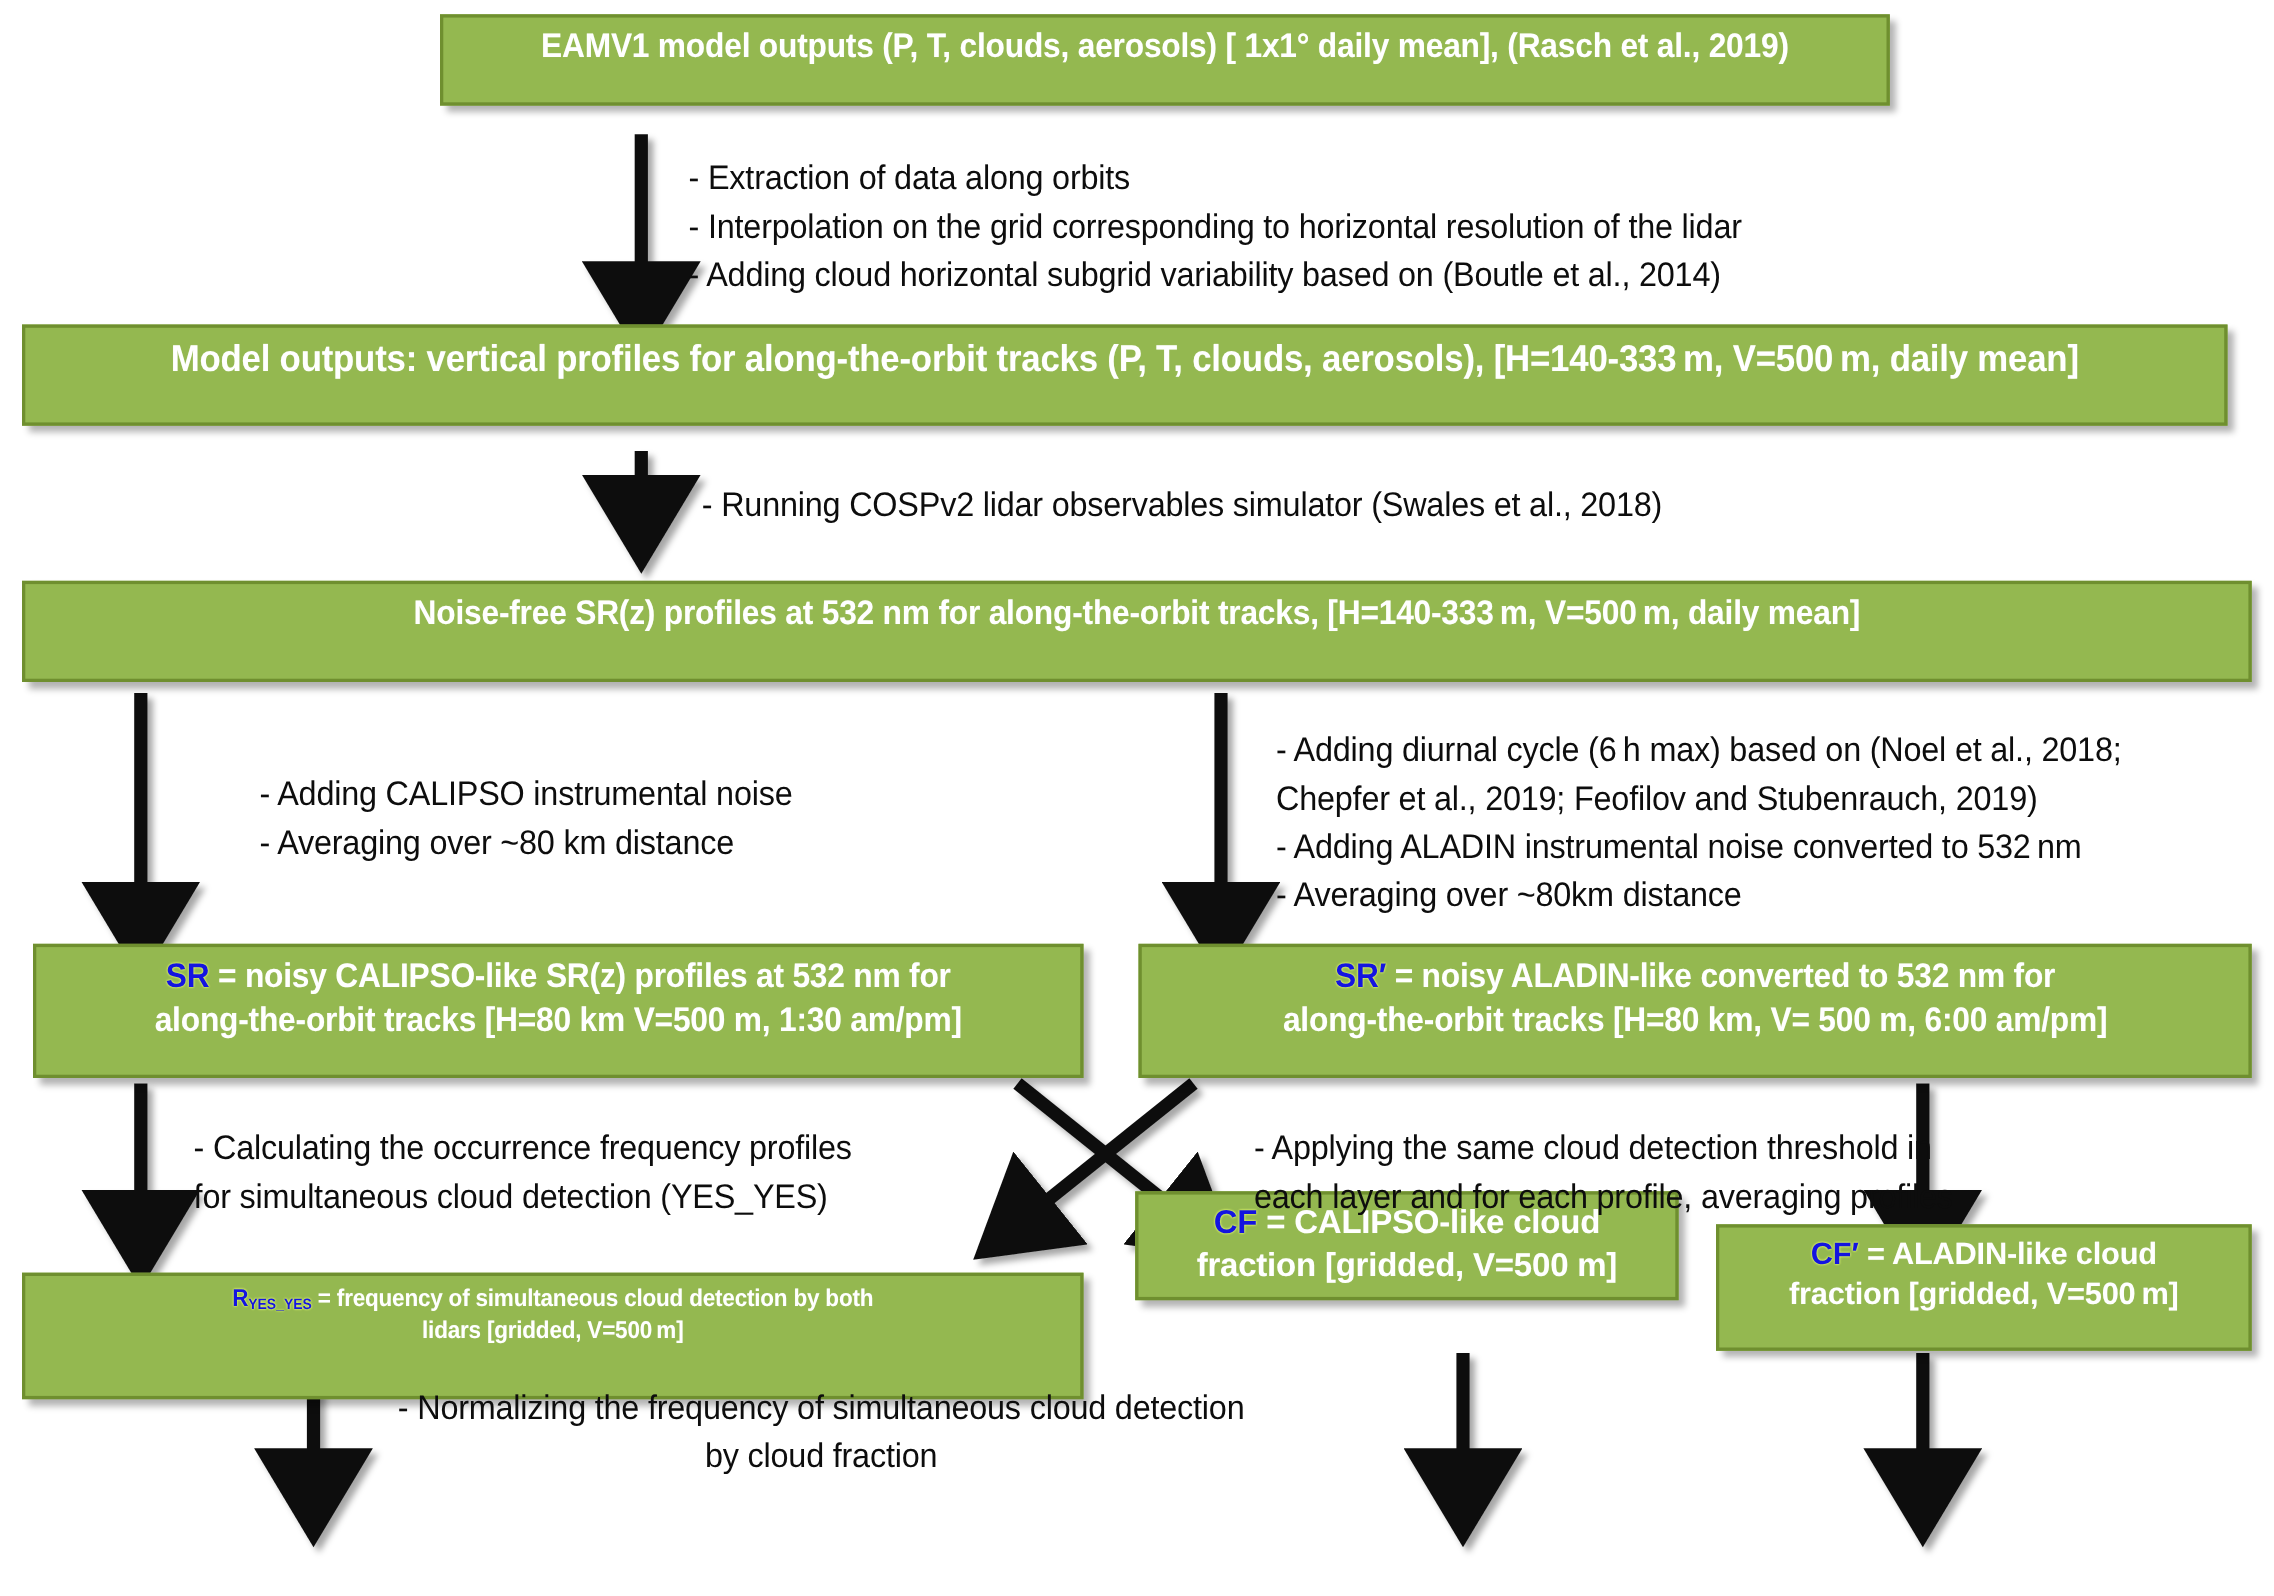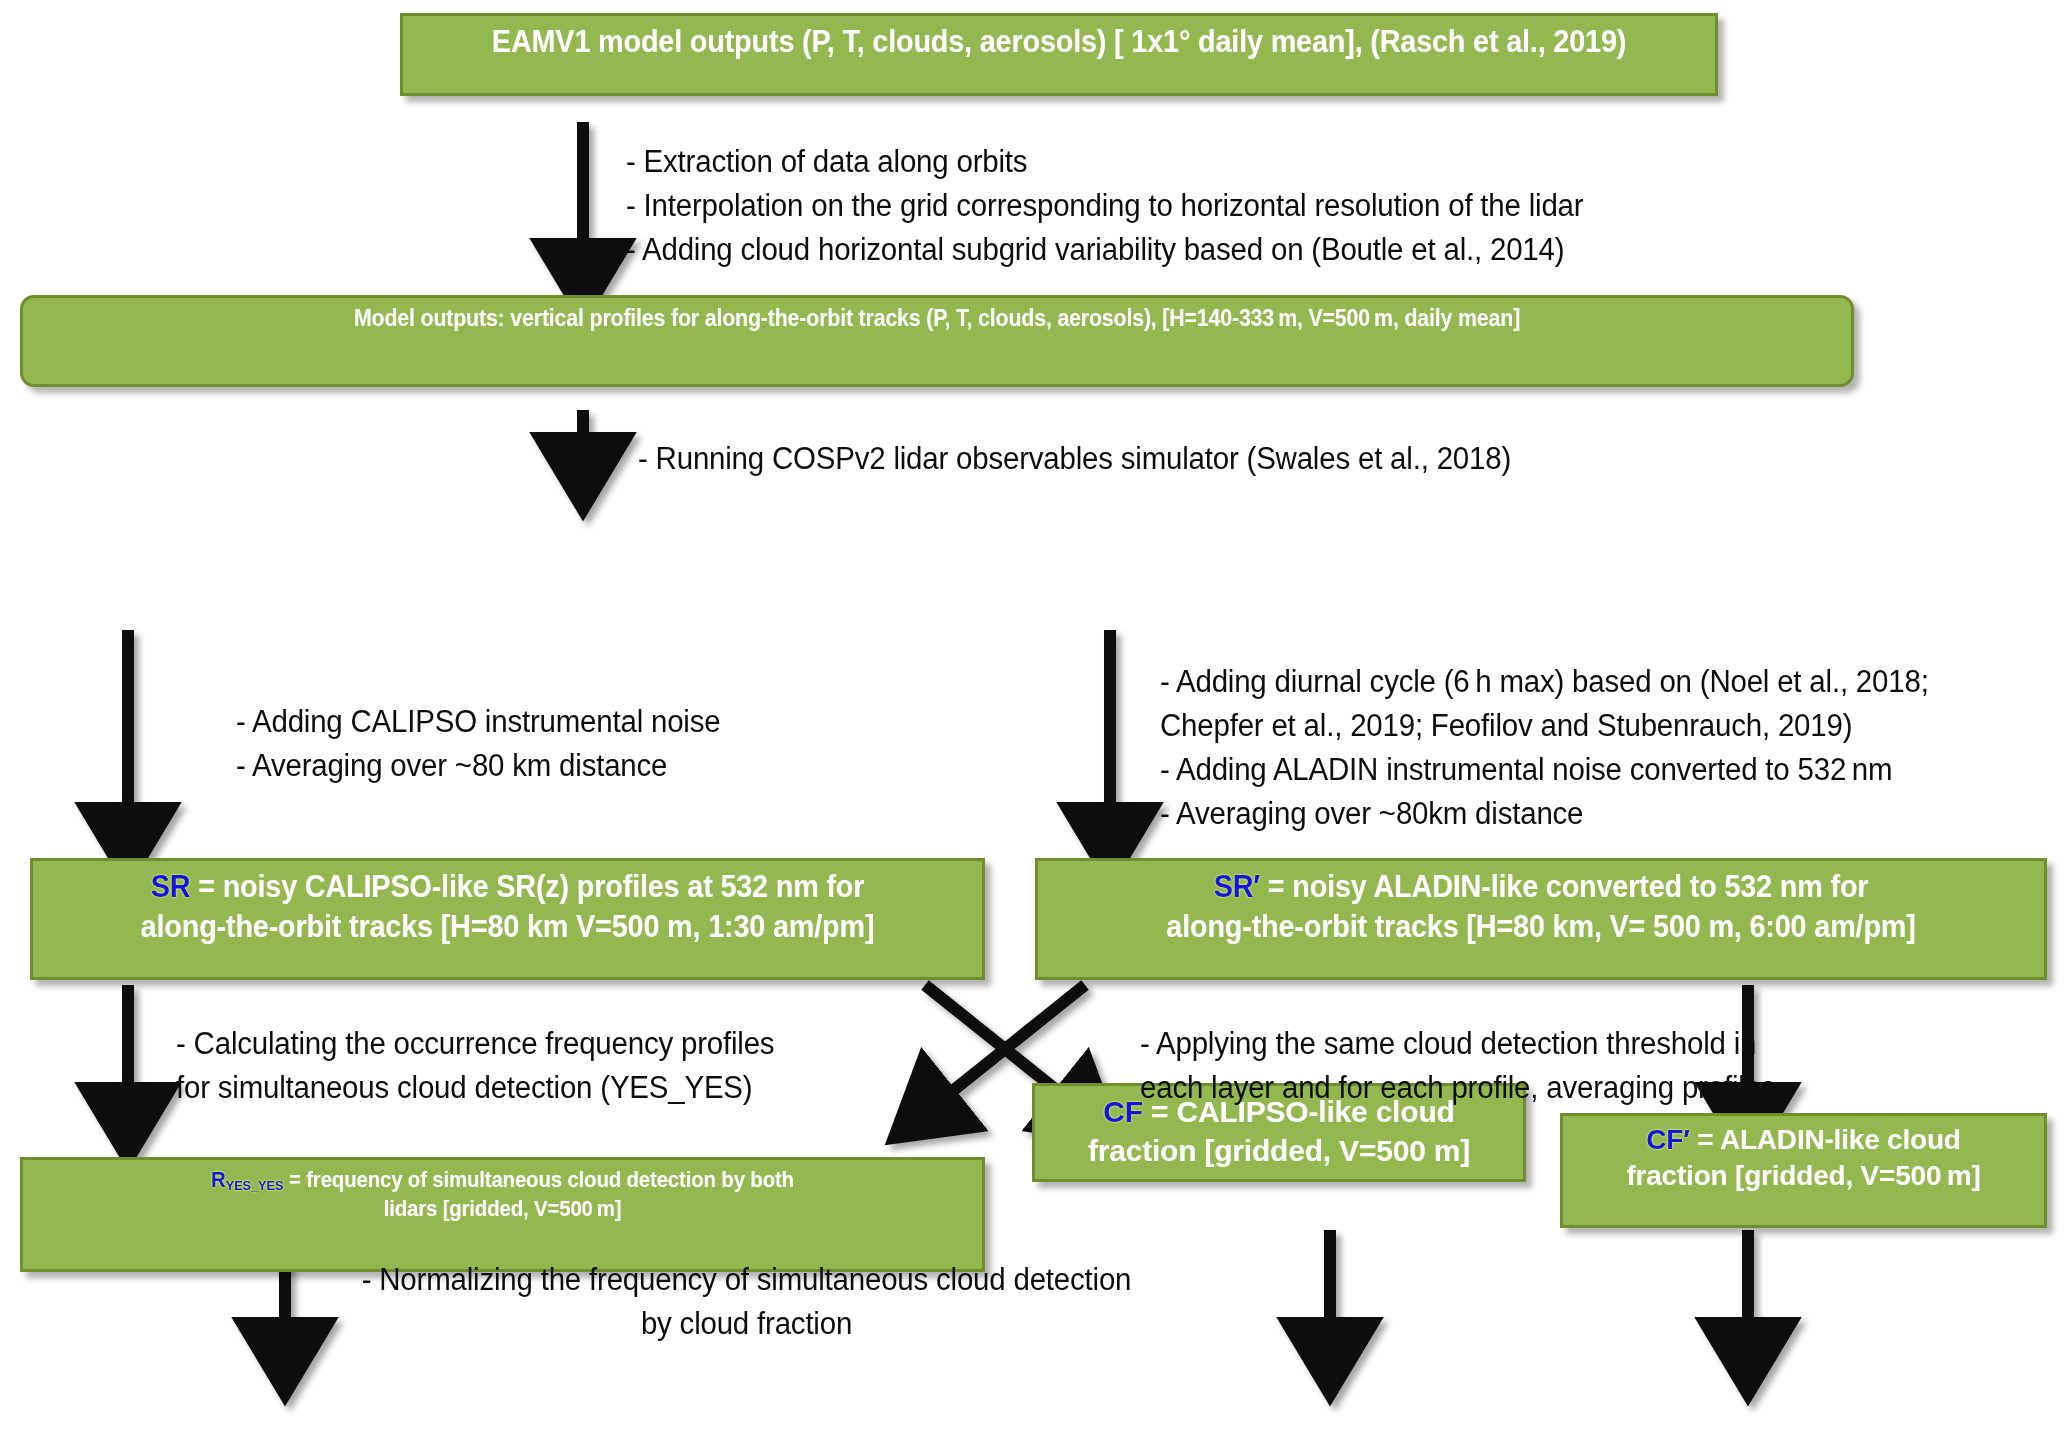--- a/index.html
+++ b/index.html
@@ -86,24 +86,27 @@
       <line x1="1330" y1="1230" x2="1330" y2="1355"></line>
 
       <line x1="1748" y1="1230" x2="1748" y2="1355"></line>
     </g>
   </svg>
 
   <div class="box" style="left:400px;top:13px;width:1318px;height:83px;font-size:31px;">
     <span class="txt cond">EAMV1 model outputs (P, T, clouds, aerosols) [ 1x1° daily mean], (Rasch et al., 2019)</span>
   </div>
 
-  <div class="box" style="left:20px;top:295px;width:1834px;height:92px;font-size:23px;border-radius:14px;">
+  <div class="box" style="left:20px;top:295px;width:2005px;height:92px;font-size:34px;">
     <span class="txt cond">Model outputs: vertical profiles for along-the-orbit tracks (P, T, clouds, aerosols), [H=140-333 m, V=500 m, daily mean]</span>
   </div>
 
+  <div class="box" style="left:20px;top:528px;width:2027px;height:92px;font-size:31px;">
+    <span class="txt cond">Noise-free SR(z) profiles at 532 nm for along-the-orbit tracks, [H=140-333 m, V=500 m, daily mean]</span>
+  </div>
 
   <div class="box" style="left:20px;top:858px;width:955px;height:122px;font-size:31px;margin-left:10px;">
     <span class="txt cond">
       <span class="blue-ol">SR</span><span> = noisy CALIPSO-like SR(z) profiles at 532 nm for</span><br>
       <span>along-the-orbit tracks  [H=80 km V=500 m, 1:30 am/pm]</span>
     </span>
   </div>
 
   <div class="box" style="left:1035px;top:858px;width:1012px;height:122px;font-size:31px;">
     <span class="txt cond">

